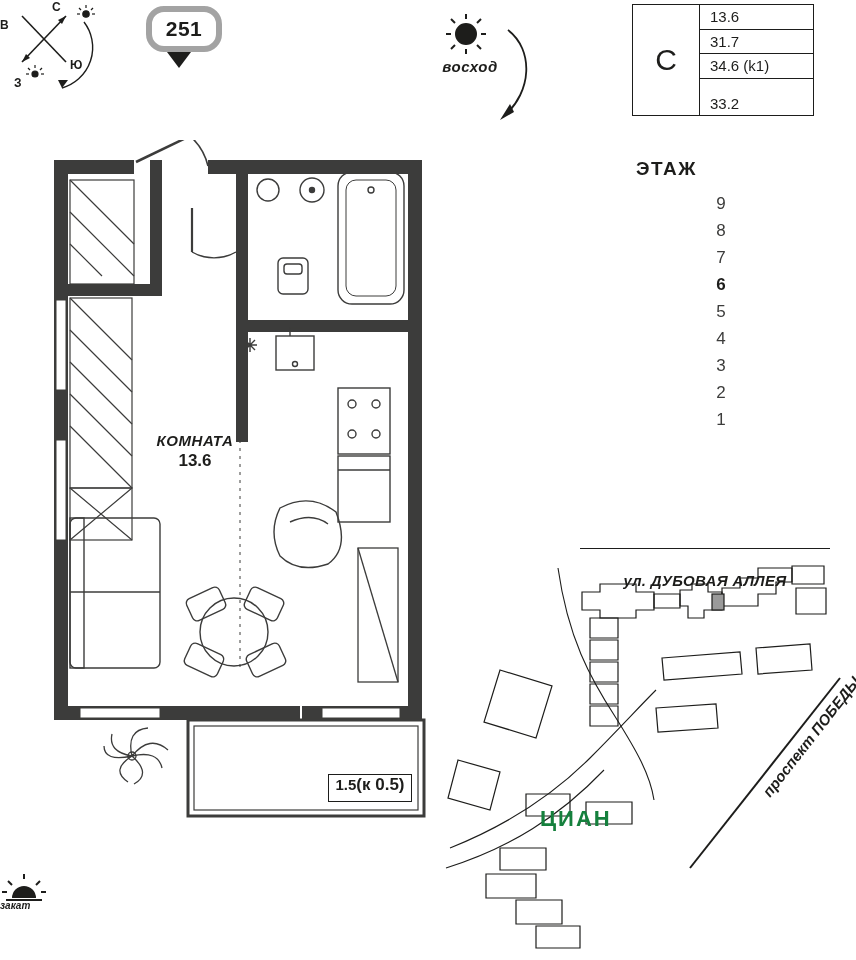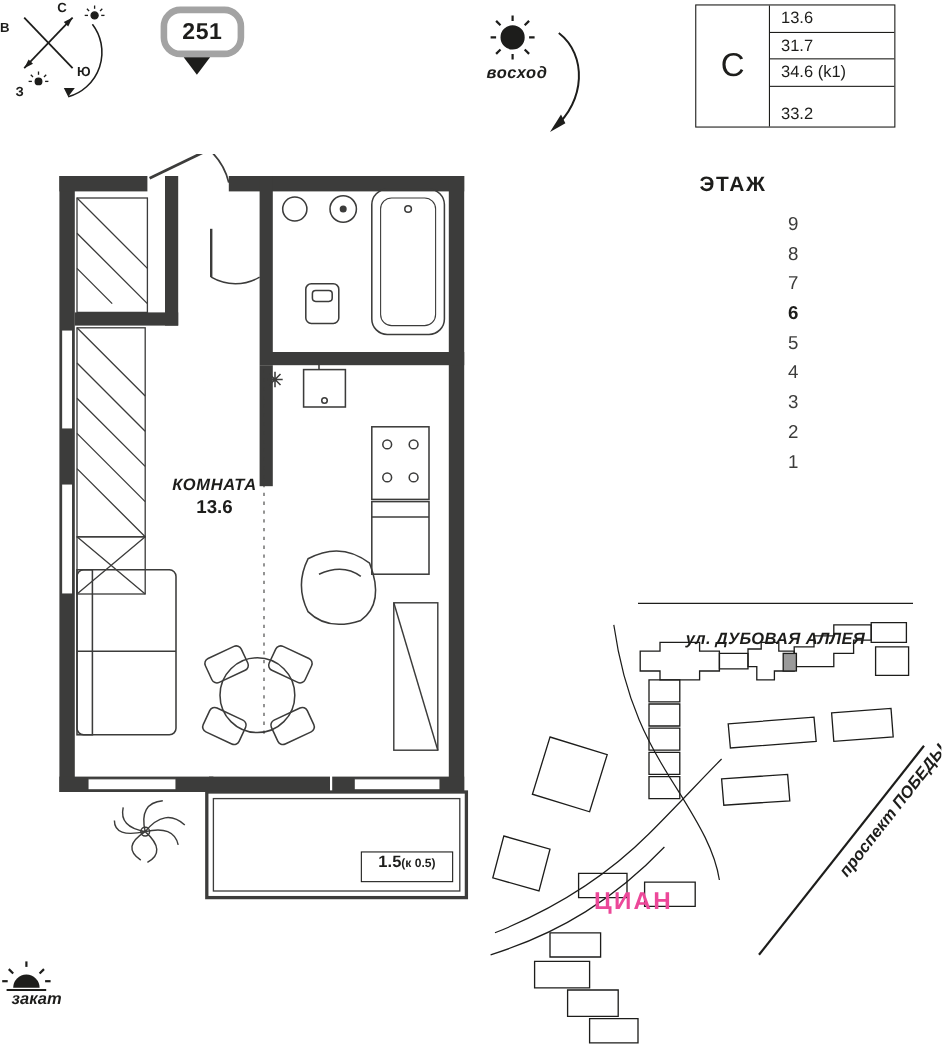--- a/index.html
+++ b/index.html
@@ -42,22 +42,22 @@
   #sunrise { left: 430px; top: 6px; width: 130px; height: 130px; }
   #sunrise-label {
     left: 430px; top: 58px; width: 80px;
     text-align: center;
     font-size: 15px; font-style: italic; font-weight: 700;
     letter-spacing: .5px;
   }
   #sunset { left: 0px; top: 870px; width: 70px; height: 70px; }
   #sunset-label {
     left: 0px; top: 900px; width: 56px;
-    text-align: right;
-    font-size: 15px; font-style: italic; font-weight: 700;
+    text-align: left;
+    font-size: 10px; font-style: italic; font-weight: 700;
   }
 
   
   #area-table {
     left: 632px; top: 4px;
     width: 180px; height: 110px;
     border: 1.5px solid #1d1d1b;
     display: flex;
   }
   #area-letter {
@@ -113,24 +113,24 @@
   .room-area { font-size: 17px; font-weight: 700; margin-top: 2px; }
 
   #loggia-box {
     position: absolute;
     left: 288px; top: 634px;
     width: 82px; height: 26px;
     border: 1.5px solid #1d1d1b;
     display: flex; align-items: baseline; justify-content: center;
     font-size: 15px; font-weight: 700;
   }
-  #loggia-box .small { font-size: 11px; }
+  #loggia-box .small { font-size: 17px; }
   .watermark {
     left: 540px; top: 806px;
-    font-size: 22px; color: #ec4899; font-weight: 700;
+    font-size: 22px; color: #15803d; font-weight: 700;
     letter-spacing: 2px;
   }
 </style>
 </head>
 <body>
 
 <div class="abs" id="compass">
   <svg width="120" height="100" viewBox="0 0 120 100">
     <g stroke="#1d1d1b" stroke-width="1.6" fill="none">
       <line x1="22" y1="62" x2="66" y2="16"></line>

